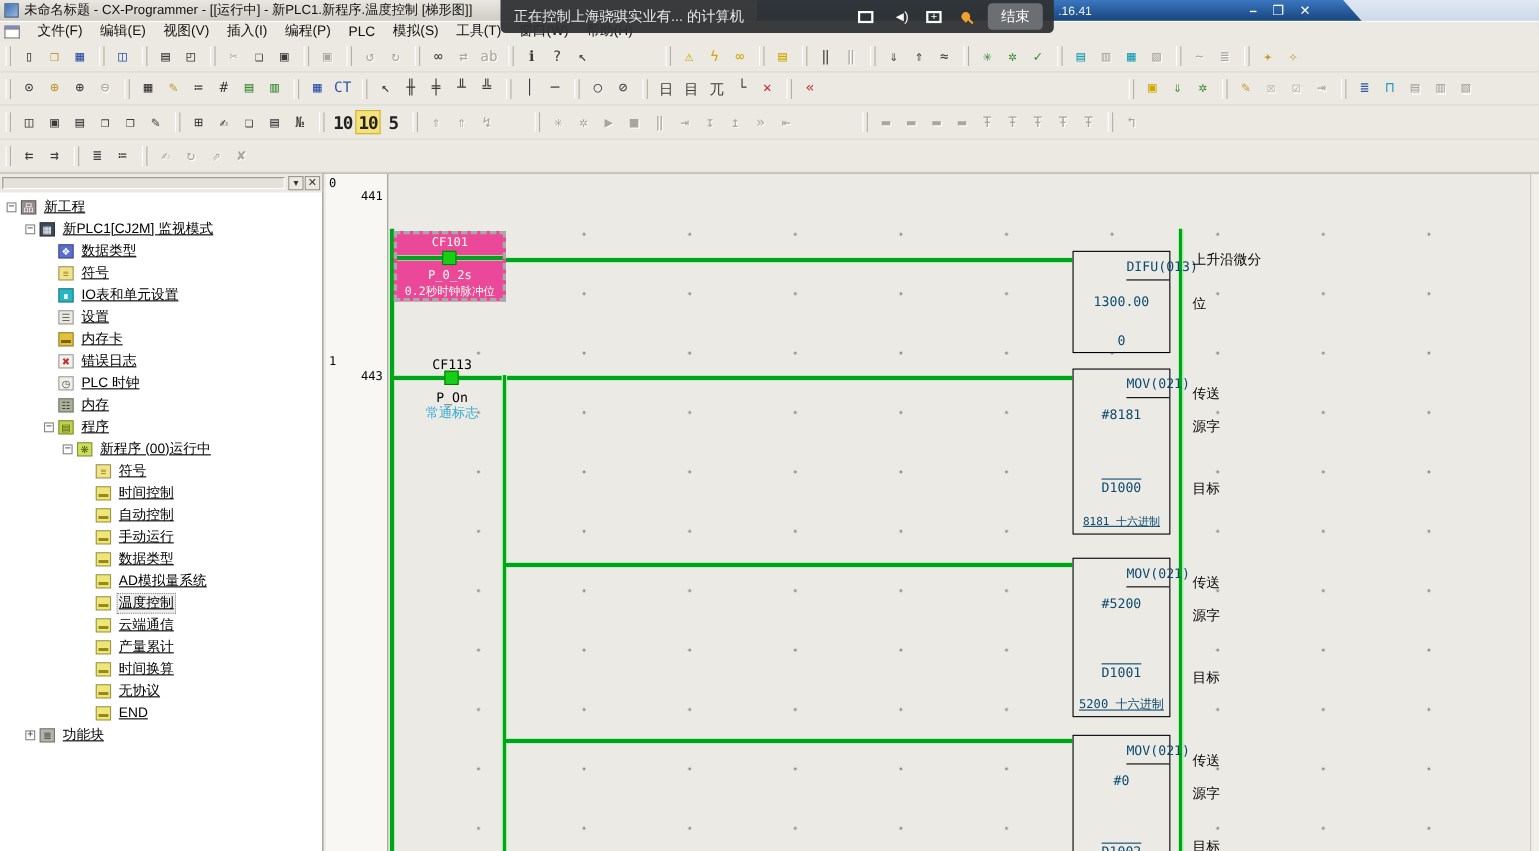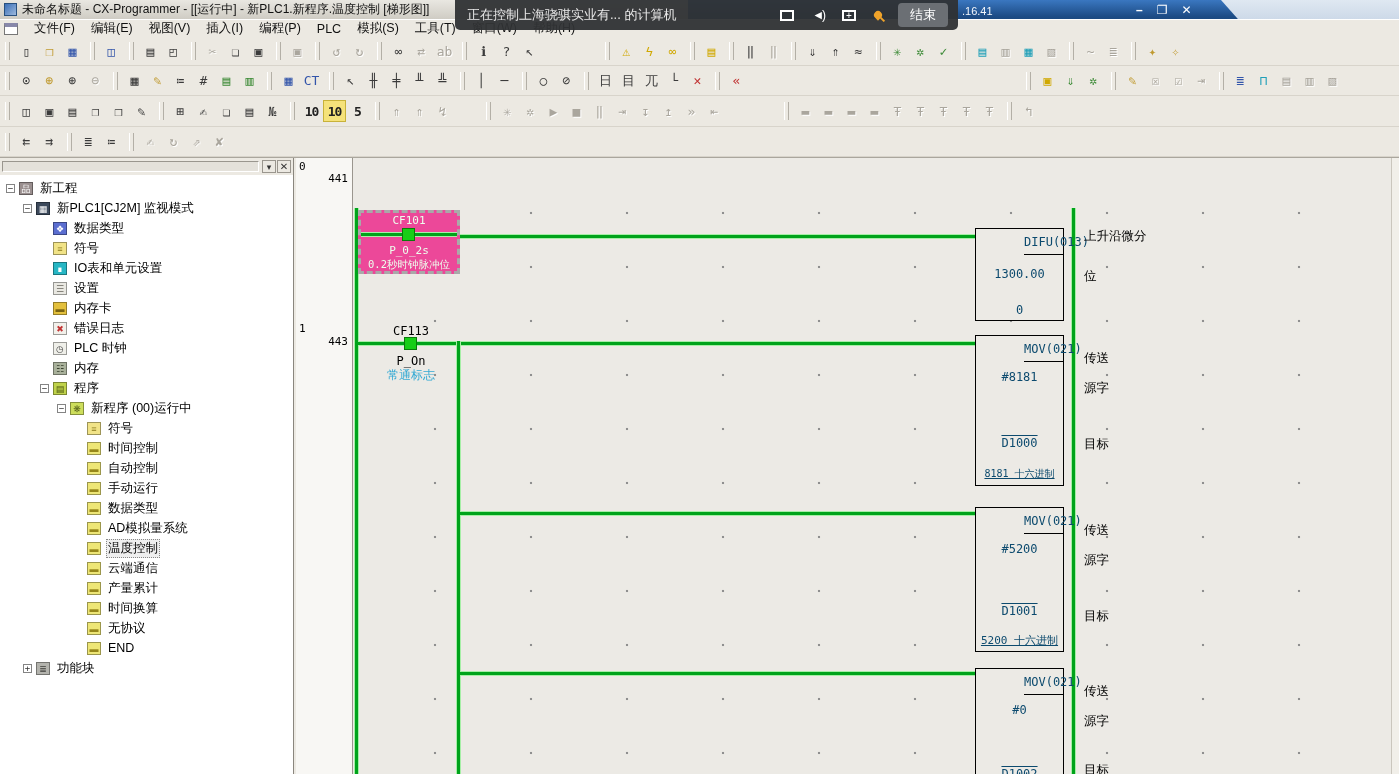--- a/index.html
+++ b/index.html
@@ -54,21 +54,21 @@
   .tb-group{display:flex;align-items:center;padding:0 3px;}
   .tb-group::before{content:"";width:3px;height:18px;border-left:1px solid #fff;
     border-right:1px solid #b3afa6;margin-right:5px;}
   .tb-sp{flex:0 0 auto;}
   .tbtn{width:23px;height:22px;display:flex;align-items:center;justify-content:center;
     font-family:"DejaVu Sans Mono","DejaVu Sans",monospace;font-size:13px;color:#3b3b3b;
     border:1px solid transparent;}
   .tbtn.d{color:#aaa69d;text-shadow:1px 1px 0 #fff;}
   .tbtn.amber{color:#c09a30;} .tbtn.blue{color:#3355aa;} .tbtn.warn{color:#d0a800;}
   .tbtn.green{color:#3d8b37;} .tbtn.cyan{color:#1f9fb8;} .tbtn.red{color:#c03030;}
-  .tbtn.num{font-size:13px;font-weight:bold;letter-spacing:-1px;color:#222;}
+  .tbtn.num{font-size:16px;font-weight:bold;letter-spacing:-1px;color:#222;}
   .tbtn.warnbg{background:#f5e27a;border:1px solid #c8b23a;}
 
   
   .main{position:absolute;left:0;top:157px;width:1399px;height:617px;background:#ECE9E2;
     border-top:1px solid #aaa69d;}
   .treepanel{position:absolute;left:0;top:0;width:294px;height:617px;background:#fff;
     border-right:1px solid #8a867e;}
   .tree-head{height:17px;background:#ECE9E2;display:flex;align-items:center;padding:1px 2px;}
   .tree-track{flex:1;height:11px;border:1px solid #9a968e;border-bottom-color:#fff;
     border-right-color:#fff;background:#e4e1da;margin-right:2px;}
@@ -76,21 +76,21 @@
     font-size:9px;display:flex;align-items:center;justify-content:center;color:#333;margin-left:1px;}
   .tree-hbtn.x{font-weight:bold;font-size:10px;}
   .tree-list{padding-top:3px;font-size:12.5px;color:#000;}
   .tree-row{height:20px;display:flex;align-items:center;white-space:nowrap;}
   .exp{width:9px;height:9px;border:1px solid #848484;background:#fff;font-size:9px;
     line-height:7px;text-align:center;color:#333;margin-right:4px;flex:0 0 auto;
     font-family:"DejaVu Sans Mono",monospace;}
   .exp-gap{width:13px;flex:0 0 auto;}
   .ticon{width:14px;height:13px;margin-right:5px;flex:0 0 auto;border:1px solid rgba(0,0,0,.35);
     font-size:9px;line-height:12px;text-align:center;color:#fff;overflow:hidden;}
-  .tlabel{padding:0 2px;}
+  .tlabel{padding:0 2px;text-decoration:underline;}
   .tree-row.sel .tlabel{background:#efefef;border:1px dotted #888;padding:0 1px;}
 
   
   .ladder{position:absolute;left:296px;top:0;width:1103px;height:617px;background:#ECEAE5;
     overflow:hidden;font-family:"DejaVu Sans Mono","DejaVu Sans",monospace;}
   .grid{position:absolute;left:62px;top:48px;width:1033px;height:569px;
     background-image:radial-gradient(circle,#8f8f8f 1.1px,transparent 1.6px);
     background-size:96px 54px;background-position:29px -20px;}
   .lmargin{position:absolute;left:0;top:0;width:57px;height:617px;background:#f8f7f4;
     border-right:1px solid #9a968e;font-size:11px;color:#000;}

